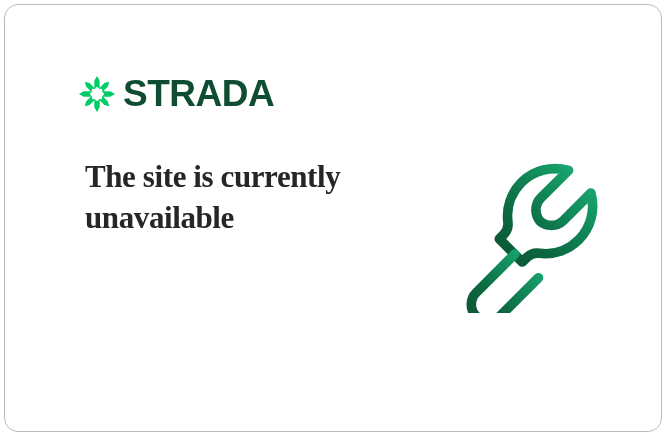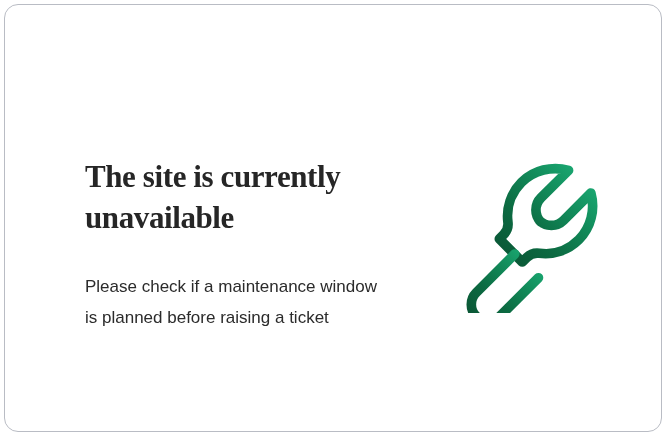--- a/index.html
+++ b/index.html
@@ -108,26 +108,51 @@
   }
 </style>
 </head>
 <body>
 
 <div id="page">
   <div class="card">
     <div class="card-inner">
 
       
+      <div class="brand">
+        <span class="brand-mark-wrap">
+          <svg class="brand-mark" viewBox="0 0 100 100" xmlns="http://www.w3.org/2000/svg" aria-hidden="true">
+            <g fill="#00CC66">
+
+              <g>
+
+                <polygon points="50,0 57.5,13 57.5,36 50,30 42.5,36 42.5,13"></polygon>
+
+                <polygon points="50,100 42.5,87 42.5,64 50,70 57.5,64 57.5,87"></polygon>
+
+                <polygon points="100,50 87,57.5 64,57.5 70,50 64,42.5 87,42.5"></polygon>
+
+                <polygon points="0,50 13,42.5 36,42.5 30,50 36,57.5 13,57.5"></polygon>
+              </g>
+              <g transform="rotate(45 50 50)">
+                <polygon points="50,2 57,14 57,36 50,30.5 43,36 43,14"></polygon>
+                <polygon points="50,98 43,86 43,64 50,69.5 57,64 57,86"></polygon>
+                <polygon points="98,50 86,57 64,57 69.5,50 64,43 86,43"></polygon>
+                <polygon points="2,50 14,43 36,43 30.5,50 36,57 14,57"></polygon>
+              </g>
+            </g>
+          </svg>
+        </span>
+        <span class="brand-name">STRADA</span>
+      </div>
 
       
       <h1 class="headline">The site is currently unavailable</h1>
 
       
-      <p class="body-copy">Please check if a maintenance window is planned before raising a ticket</p>
 
       
       <span>
         <svg class="wrench" viewBox="0 0 100 100" xmlns="http://www.w3.org/2000/svg" aria-hidden="true">
           <defs>
             <linearGradient id="wrenchGrad" x1="0" y1="1" x2="1" y2="0">
               <stop offset="0%" stop-color="#0A5434"></stop>
               <stop offset="35%" stop-color="#0C6B42"></stop>
               <stop offset="70%" stop-color="#13905E"></stop>
               <stop offset="100%" stop-color="#1DB079"></stop>

